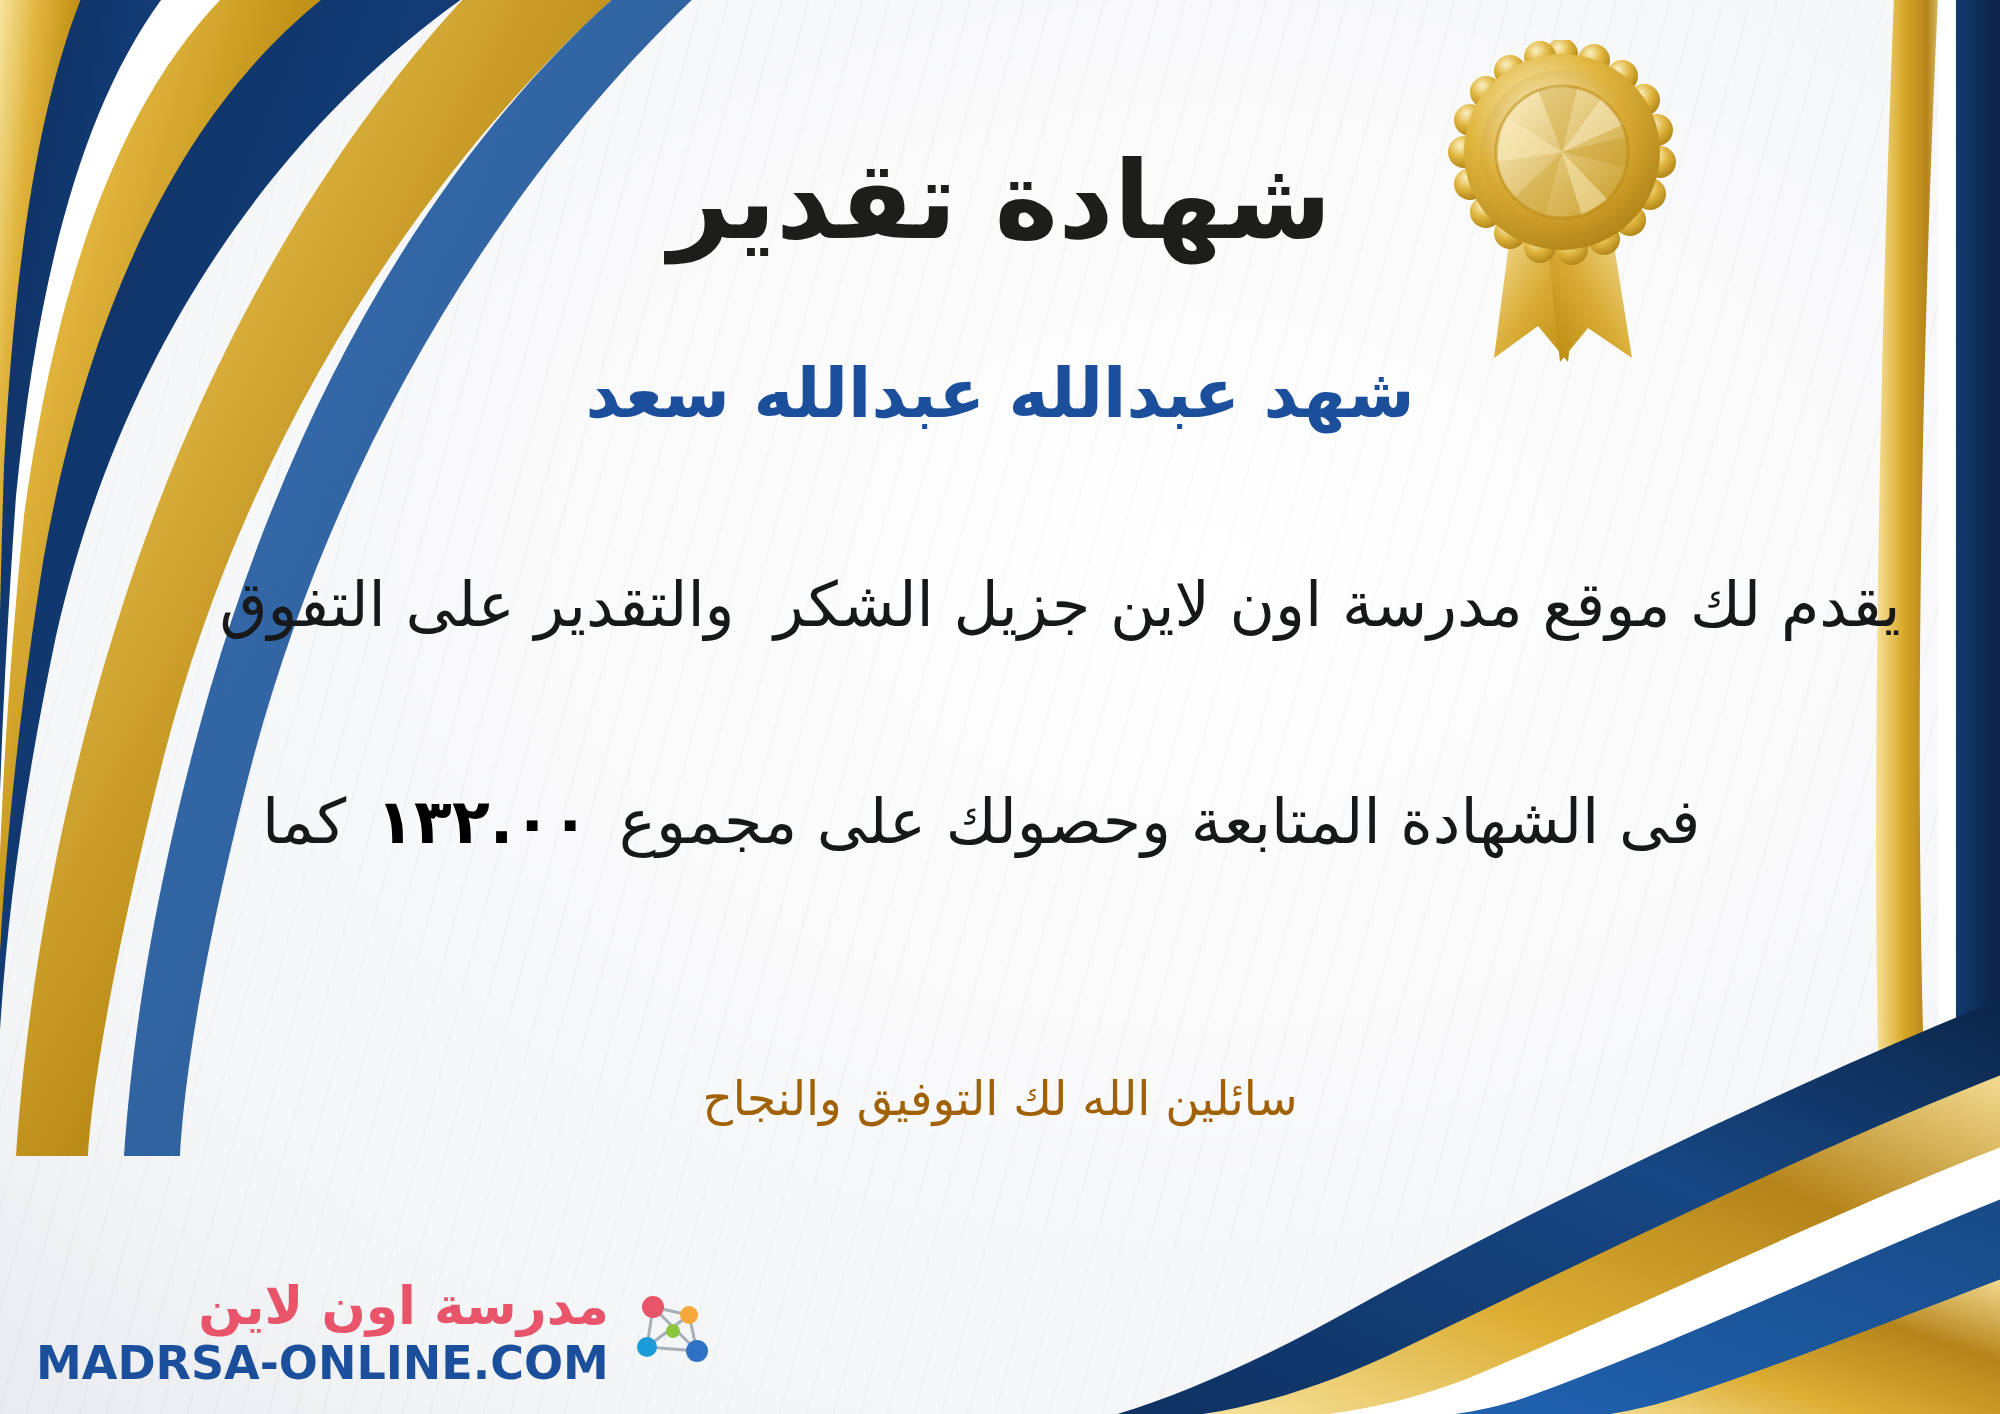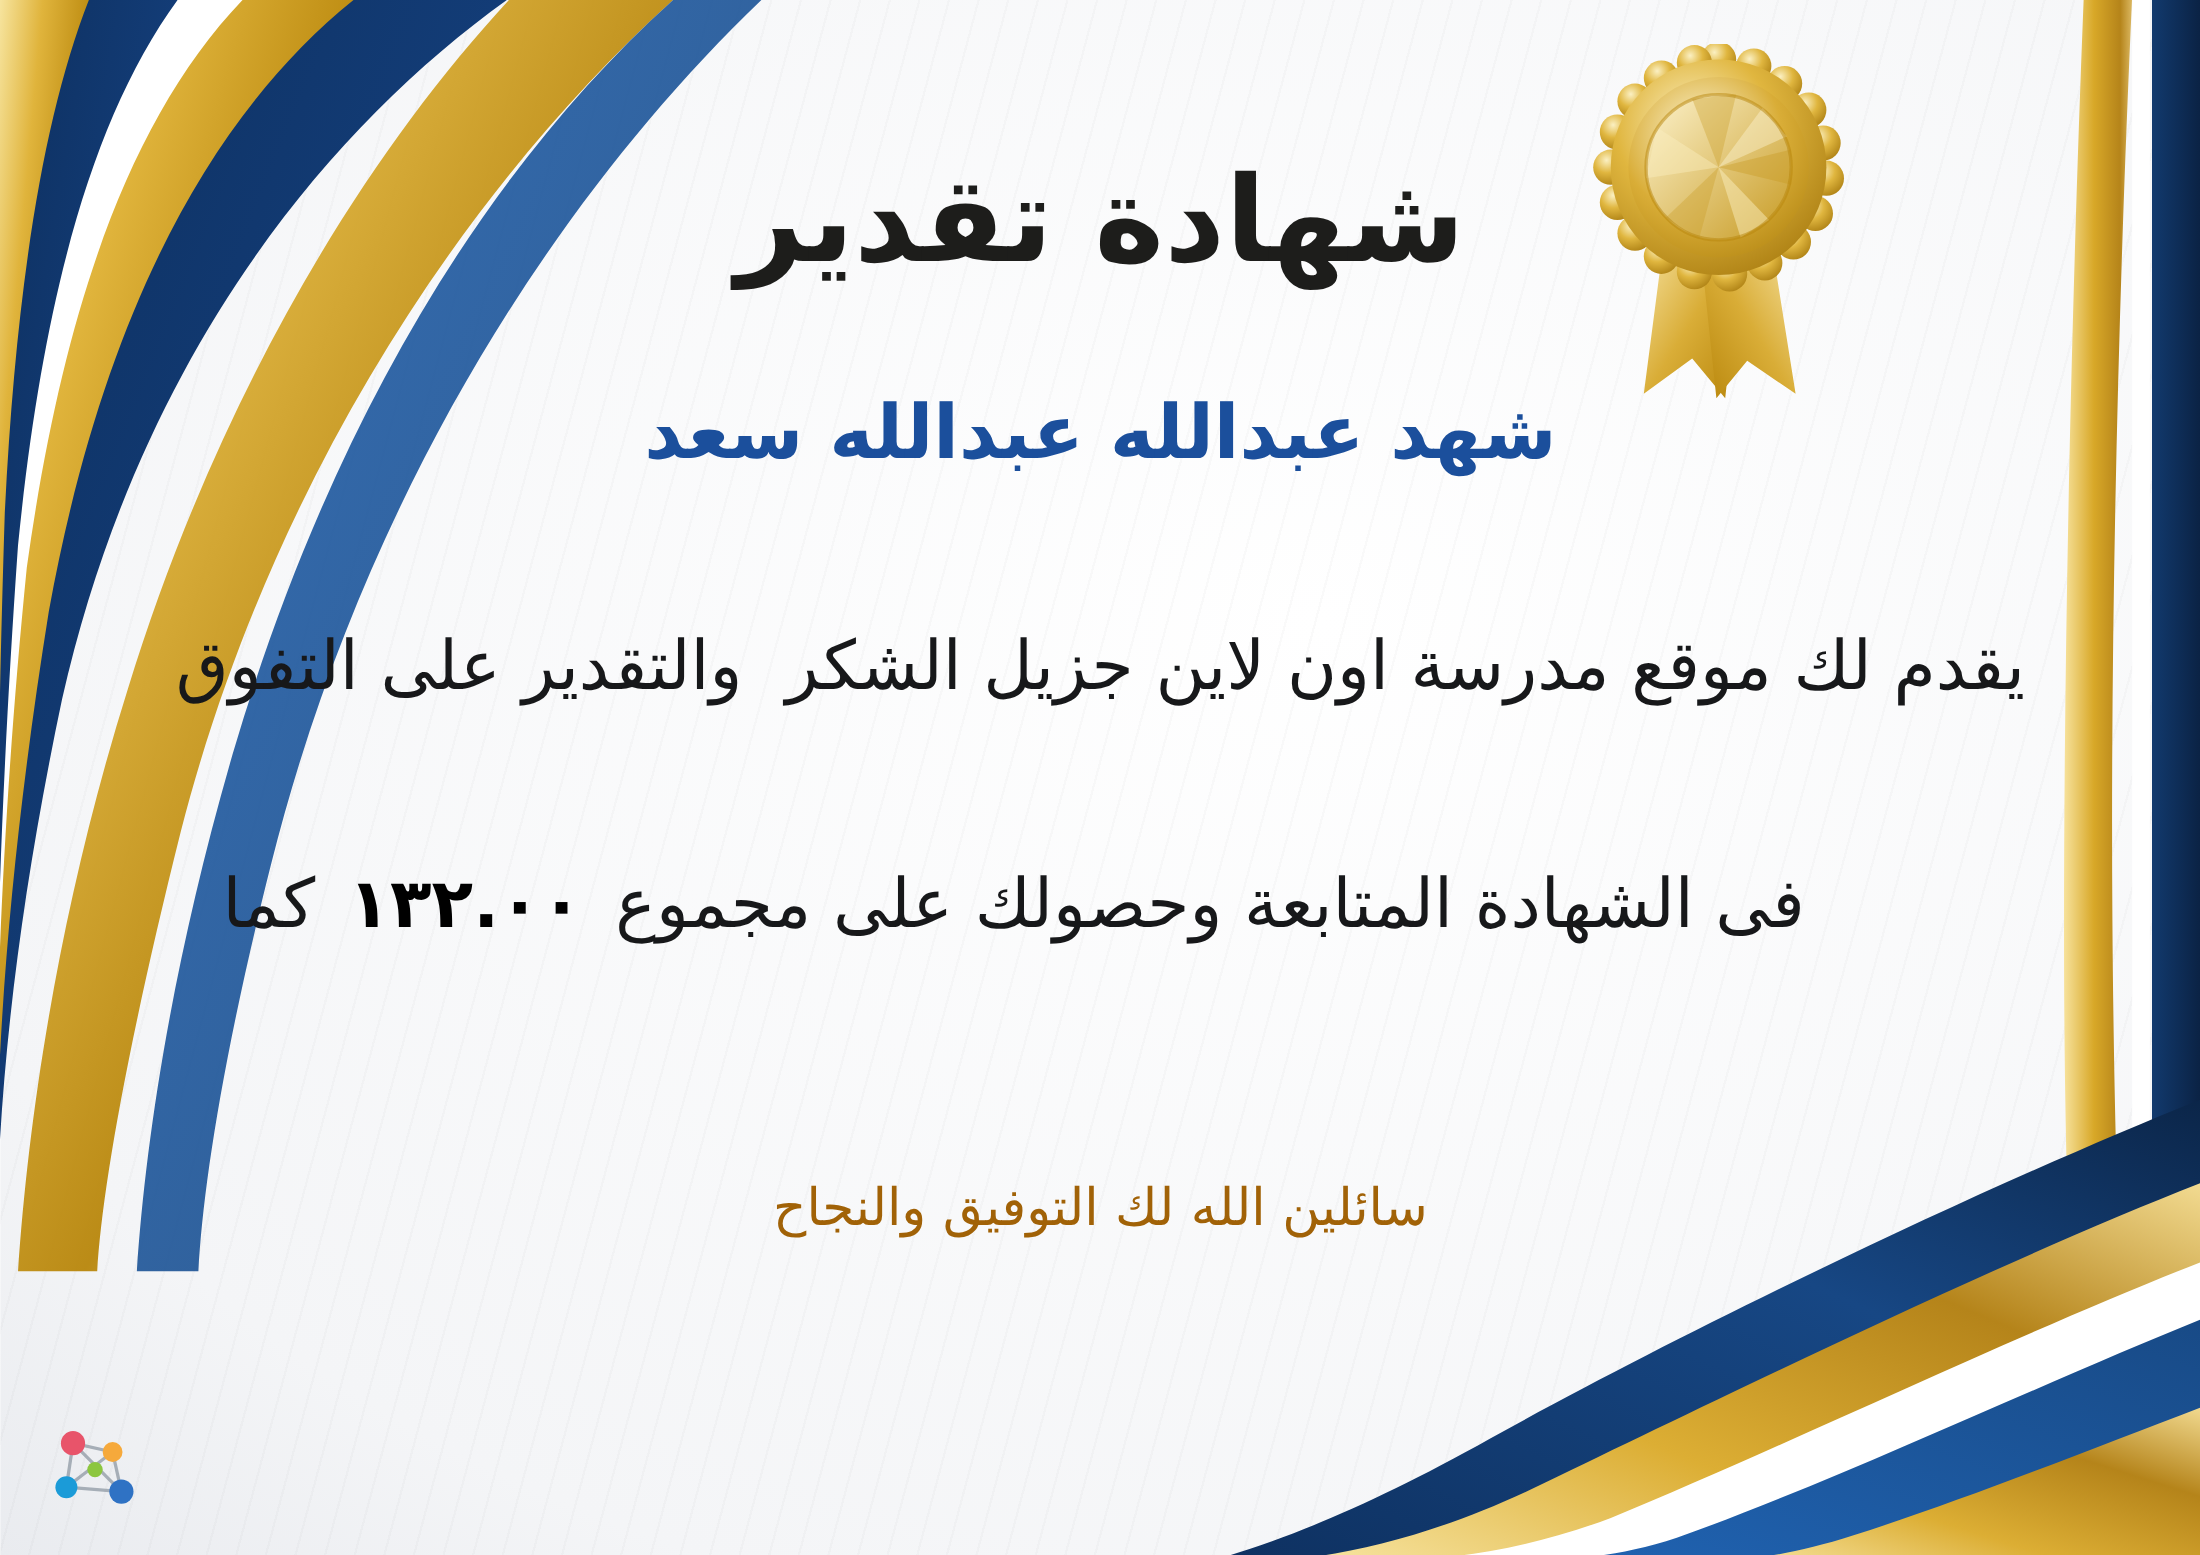--- a/index.html
+++ b/index.html
@@ -61,21 +61,20 @@
 
   
   .content {
     position: absolute;
     top: 0;
     left: 0;
     width: 2000px;
     height: 1414px;
     display: flex;
     flex-direction: column;
-    align-items: center;
     text-align: center;
   }
 
   .cert-title {
     margin-top: 142px;
     font-size: 108px;
     font-weight: 700;
     color: #1d1d1b;
     letter-spacing: 0px;
     line-height: 1.1;
@@ -341,20 +340,24 @@
       <span class="body-line">يقدم لك موقع مدرسة اون لاين جزيل الشكر  والتقدير على التفوق</span>
       <span class="body-line">
         <span>فى الشهادة المتابعة وحصولك على مجموع</span><span class="grade-value">١٣٢.٠٠</span><span>كما</span>
       </span>
     </div>
 
     <div class="closing-text">سائلين الله لك التوفيق  والنجاح</div>
   </div>
 
   <div class="brand">
+    <div class="brand-text">
+      <div class="brand-ar">مدرسة اون لاين</div>
+      <div class="brand-url">MADRSA-ONLINE.COM</div>
+    </div>
     <div class="brand-mark">
       <svg width="96" height="96" viewBox="0 0 96 96" xmlns="http://www.w3.org/2000/svg">
         <g stroke="#9aa3ad" stroke-width="3" fill="none" opacity="0.85">
           <line x1="30" y1="22" x2="66" y2="30"></line>
           <line x1="30" y1="22" x2="24" y2="62"></line>
           <line x1="66" y1="30" x2="74" y2="66"></line>
           <line x1="24" y1="62" x2="74" y2="66"></line>
           <line x1="30" y1="22" x2="74" y2="66"></line>
           <line x1="66" y1="30" x2="24" y2="62"></line>
         </g>

